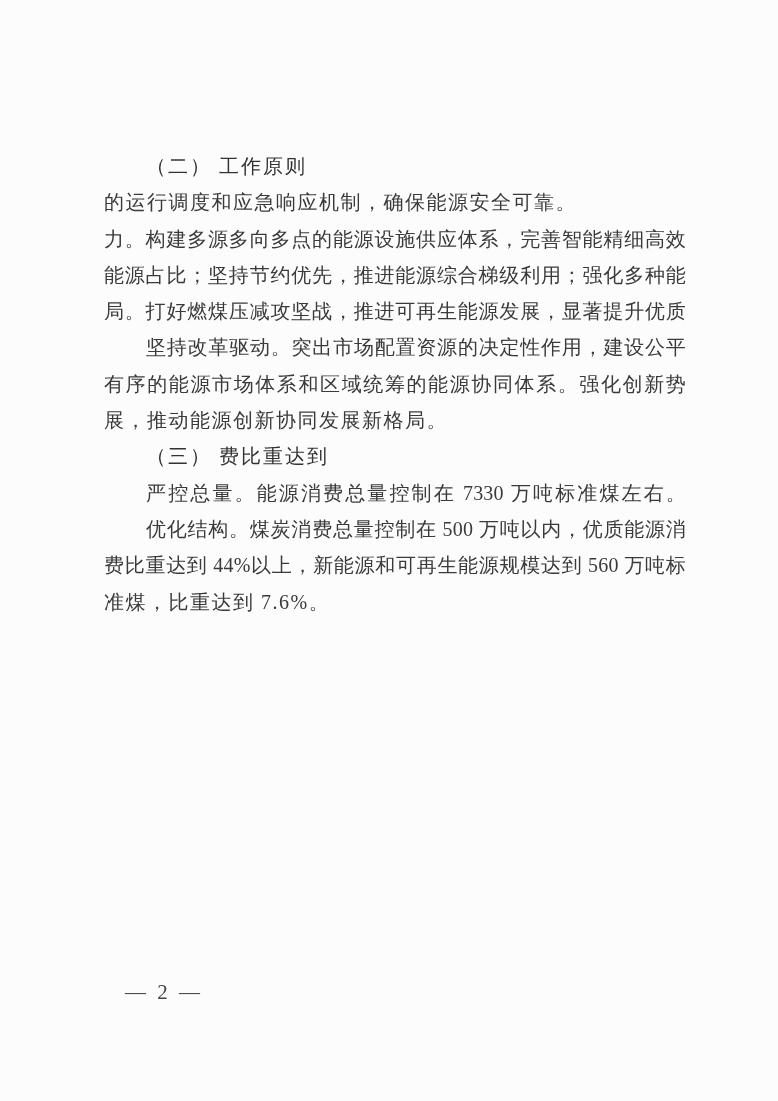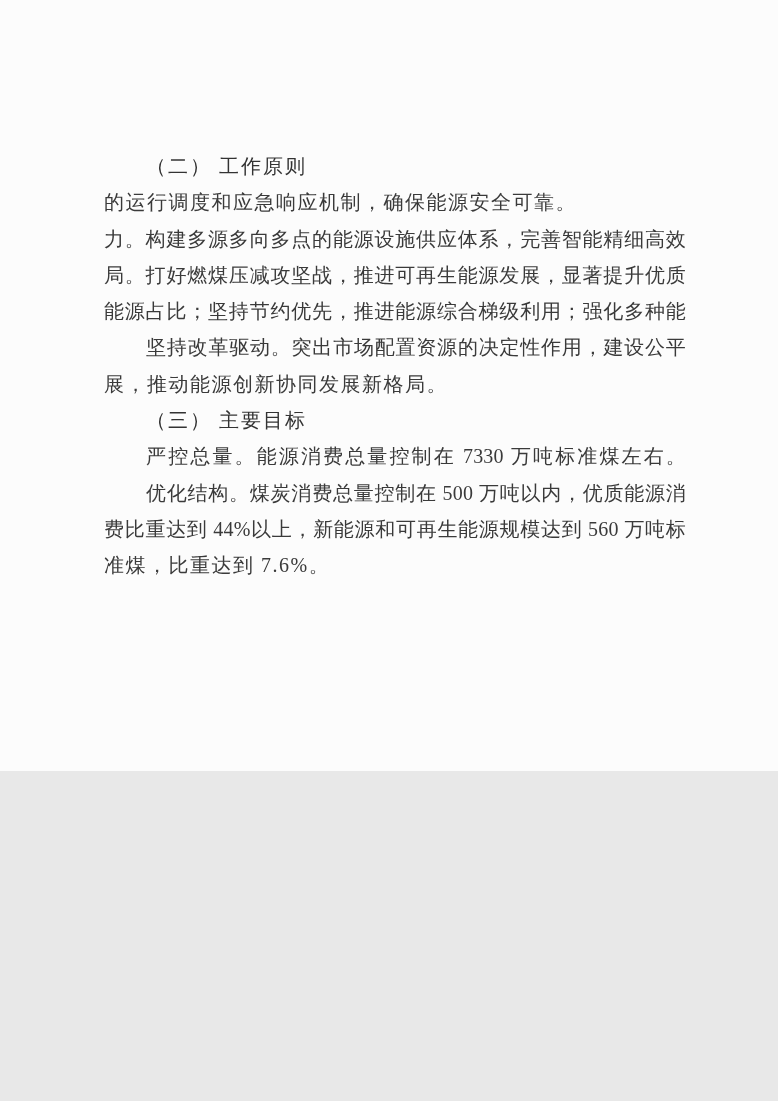--- a/index.html
+++ b/index.html
@@ -3,21 +3,21 @@
 <meta charset="utf-8">
 <style>
   html, body {
     margin: 0;
     padding: 0;
     background: #e8e8e8;
   }
   .page {
     position: relative;
     width: 778px;
-    height: 771px;
+    height: 1101px;
     background: #fcfcfc;
     font-family: "Liberation Serif", "DejaVu Serif", serif;
     color: #3a3a3a;
     overflow: hidden;
   }
   .content {
     position: absolute;
     left: 104px;
     top: 148px;
     width: 582px;
@@ -63,29 +63,30 @@
 <div class="page">
   <div class="content">
       <div class="block heading">
         <div class="line first">（二） 工作原则</div>
       </div>
       <div class="block para">
         <div class="line">的运行调度和应急响应机制，确保能源安全可靠。</div>
         <div class="line fill">力。构建多源多向多点的能源设施供应体系，完善智能精细高效</div>
       </div>
       <div class="block para">
+        <div class="line fill">能源占比；坚持节约优先，推进能源综合梯级利用；强化多种能</div>
         <div class="line fill">局。打好燃煤压减攻坚战，推进可再生能源发展，显著提升优质</div>
-        <div class="line fill">能源占比；坚持节约优先，推进能源综合梯级利用；强化多种能</div>
       </div>
       <div class="block para">
         <div class="line first fill">坚持改革驱动。突出市场配置资源的决定性作用，建设公平</div>
+        <div class="line fill">有序的能源市场体系和区域统筹的能源协同体系。强化创新势</div>
         <div class="line">展，推动能源创新协同发展新格局。</div>
       </div>
       <div class="block heading">
-        <div class="line first">（三） 主要目标</div>
+        <div class="line first">（三） 费比重达到</div>
       </div>
       <div class="block para">
         <div class="line first fill">严控总量。能源消费总量控制在 7330 万吨标准煤左右。</div>
       </div>
       <div class="block para">
         <div class="line first fill">优化结构。煤炭消费总量控制在 500 万吨以内，优质能源消</div>
         <div class="line fill">费比重达到 44%以上，新能源和可再生能源规模达到 560 万吨标</div>
         <div class="line">准煤，比重达到 7.6%。</div>
       </div>
     </div>

